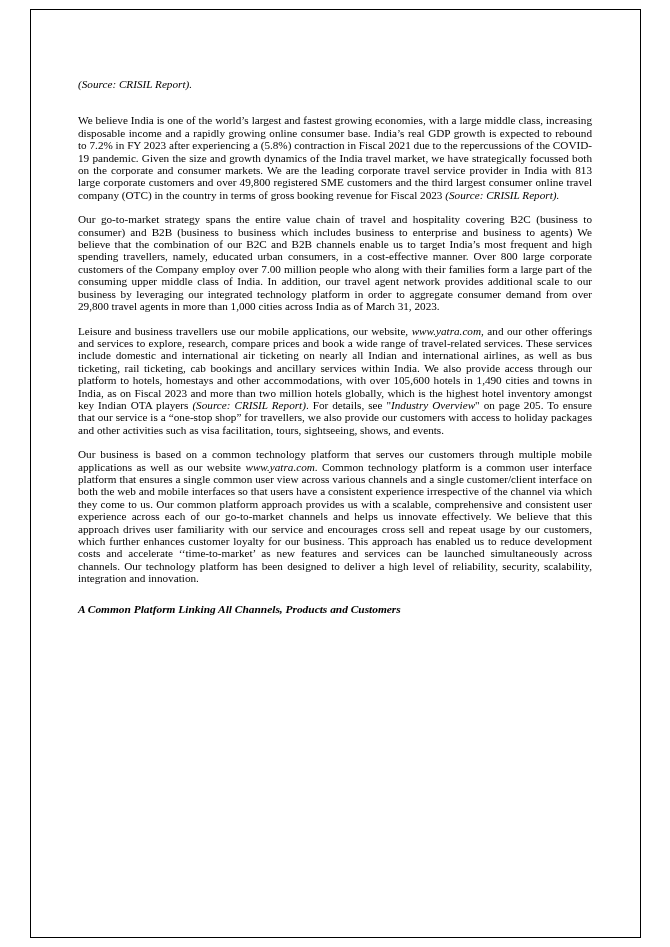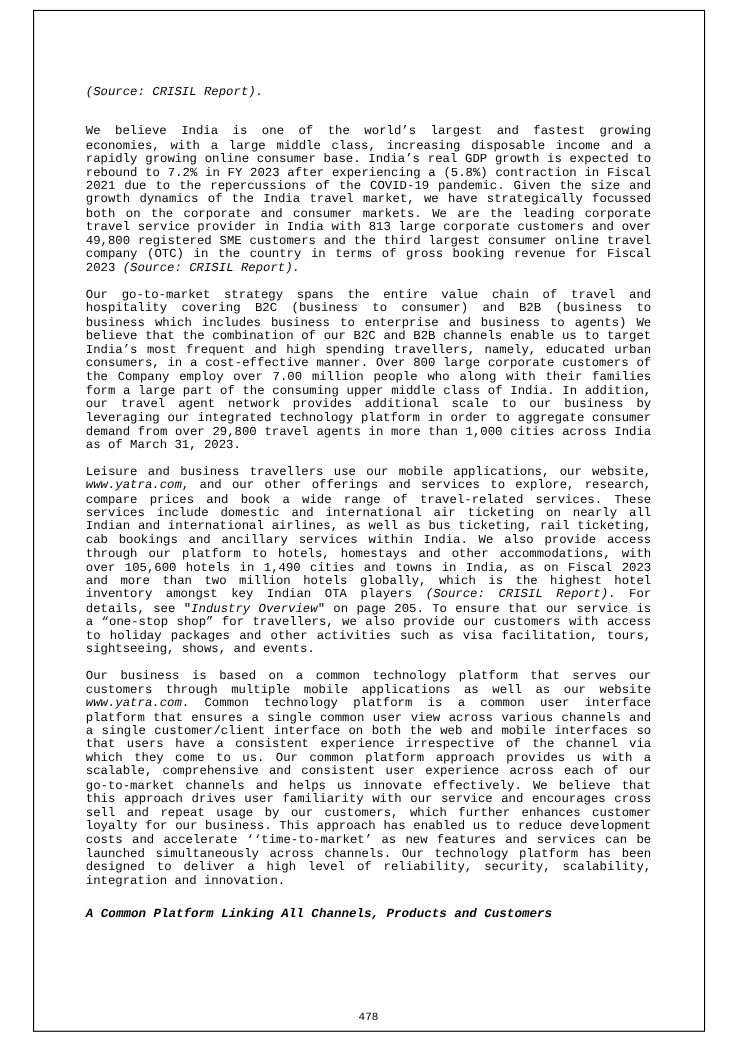--- a/index.html
+++ b/index.html
@@ -5,21 +5,21 @@
   html, body {
     margin: 0;
     padding: 0;
     background: #ffffff;
   }
   .page {
     position: relative;
     width: 670px;
     height: 947px;
     background: #ffffff;
-    font-family: Liberation Mono, monospace;
+    font-family: Liberation Serif, serif;
     color: #000000;
     overflow: hidden;
   }
   .page-frame {
     position: absolute;
     left: 30px;
     top: 9px;
     right: 29px;
     bottom: 9px;
     border: 1.5px solid #000000;
@@ -72,15 +72,14 @@
     <p class="para"><span>Our go-to-market strategy spans the entire value chain of travel and hospitality covering B2C (business to consumer) and B2B (business to business which includes business to enterprise and business to agents) We believe that the combination of our B2C and B2B channels enable us to target India’s most frequent and high spending travellers, namely, educated urban consumers, in a cost-effective manner. Over 800 large corporate customers of the Company employ over 7.00 million people who along with their families form a large part of the consuming upper middle class of India.  In addition, our travel agent network provides additional scale to our business by leveraging our integrated technology platform in order to aggregate consumer demand from over 29,800 travel agents in more than 1,000 cities across India as of March 31, 2023.</span></p>
 
     <p class="para"><span>Leisure and business travellers use our mobile applications, our website, </span><span class="seg-italic">www.yatra.com</span><span>, and our other offerings and services to explore, research, compare prices and book a wide range of travel-related services. These services include domestic and international air ticketing on nearly all Indian and international airlines, as well as bus ticketing, rail ticketing, cab bookings and ancillary services within India. We also provide access through our platform to hotels, homestays and other accommodations, with over 105,600 hotels in 1,490 cities and towns in India, as on Fiscal 2023 and more than two million hotels globally, which is the highest hotel inventory amongst key Indian OTA players </span><span class="seg-italic">(Source: CRISIL Report)</span><span>. For details, see "</span><span class="seg-italic">Industry Overview</span><span>" on page 205. To ensure that our service is a “one-stop shop” for travellers, we also provide our customers with access to holiday packages and other activities such as visa facilitation, tours, sightseeing, shows, and events.</span></p>
 
     <p class="para"><span>Our business is based on a common technology platform that serves our customers through multiple mobile applications as well as our website </span><span class="seg-italic">www.yatra.com</span><span>. Common technology platform is a common user interface platform that ensures a single common user view across various channels and a single customer/client interface on both the web and mobile interfaces so that users have a consistent experience irrespective of the channel via which they come to us. Our common platform approach provides us with a scalable, comprehensive and consistent user experience across each of our go-to-market channels and helps us innovate effectively. We believe that this approach drives user familiarity with our service and encourages cross sell and repeat usage by our customers, which further enhances customer loyalty for our business. This approach has enabled us to reduce development costs and accelerate ‘‘time-to-market’ as new features and services can be launched simultaneously across channels. Our technology platform has been designed to deliver a high level of reliability, security, scalability, integration and innovation.</span></p>
 
     <h3 class="section-heading">A Common Platform Linking All Channels, Products and Customers</h3>
 
   </div>
 
-  <div class="page-number">478</div>
 
 </div>
 
 </body></html>

